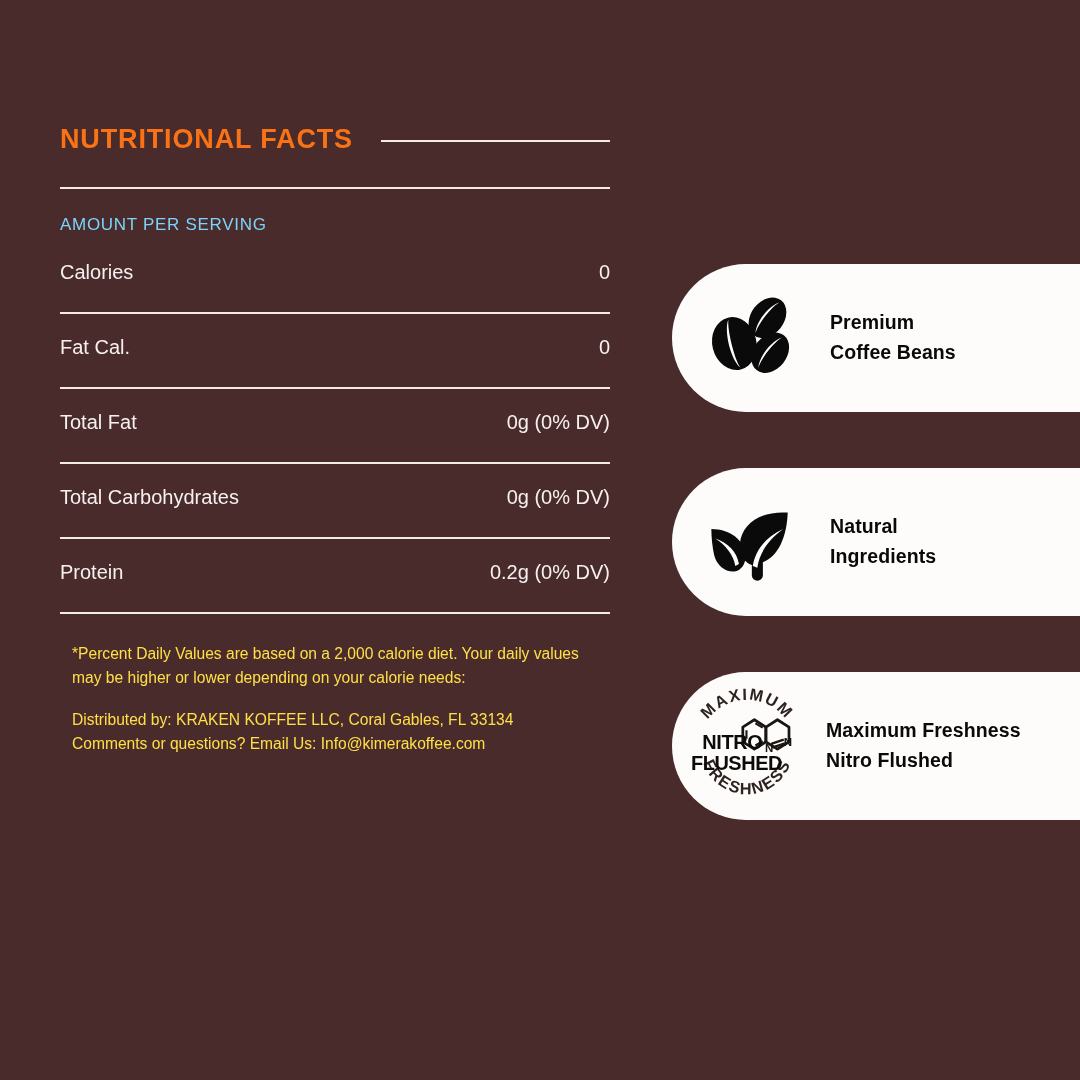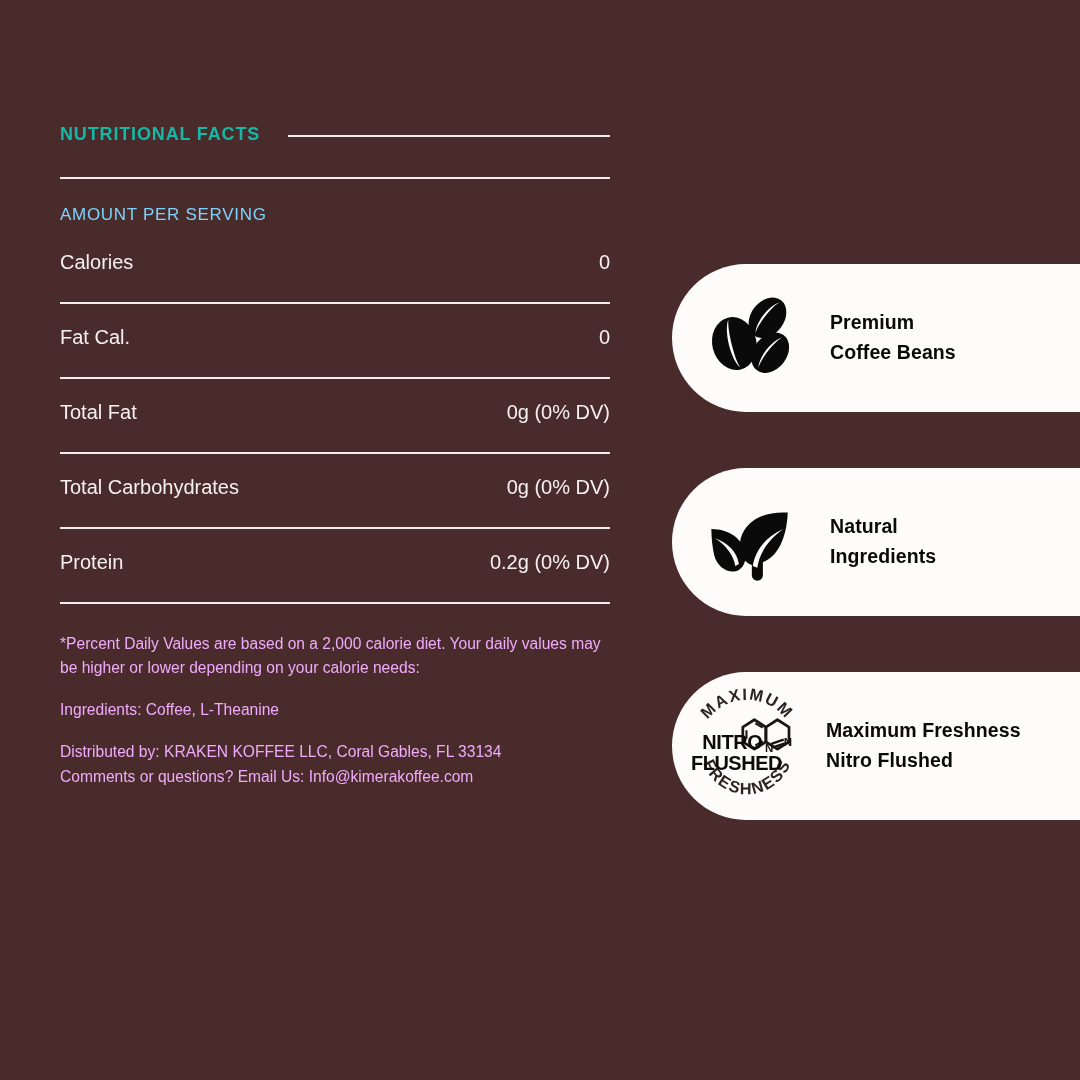--- a/index.html
+++ b/index.html
@@ -24,24 +24,24 @@
     width:550px;
   }
 
   .facts-head {
     display:flex;
     align-items:center;
     gap:28px;
     margin-bottom:0;
   }
   .facts-head-title {
-    font-size:18px;
+    font-size:27px;
     font-weight:bold;
     letter-spacing:0.85px;
-    color:#14b8a6;
+    color:#f97316;
     white-space:nowrap;
   }
   .facts-head-rule {
     flex:1;
     height:2px;
     background:#f2eceb;
     margin-top:2px;
   }
 
   .serving-block { margin-top:32px; }
@@ -85,21 +85,22 @@
   .nrow-value {
     font-size:20px;
     color:#f6f1f0;
     text-align:right;
   }
 
   .footnotes { margin-top:28px; }
   .fn {
     font-size:15.6px;
     line-height:1.55;
-    color:#f0abfc;
+    color:#fde047;
+    margin-left:12px;
   }
   .fn + .fn { margin-top:18px; }
 
   
   .badges {
     position:absolute;
     left:672px;
     top:264px;
     width:440px;
   }
@@ -168,21 +169,20 @@
       <span class="nrow-value">0g (0% DV)</span>
     </div>
     <div class="nrow">
       <span class="nrow-label">Protein</span>
       <span class="nrow-value">0.2g (0% DV)</span>
     </div>
   </div>
 
   <div class="footnotes">
     <div class="fn">*Percent Daily Values are based on a 2,000 calorie diet. Your daily values may be higher or lower depending on your calorie needs:</div>
-    <div class="fn">Ingredients: Coffee, L-Theanine</div>
     <div class="fn" style="white-space:pre-line;">Distributed by: KRAKEN KOFFEE LLC, Coral Gables, FL 33134
 Comments or questions? Email Us: Info@kimerakoffee.com</div>
   </div>
 
 </div>
 
 <div class="badges">
 
   <div class="badge">
     <div class="badge-icon">

